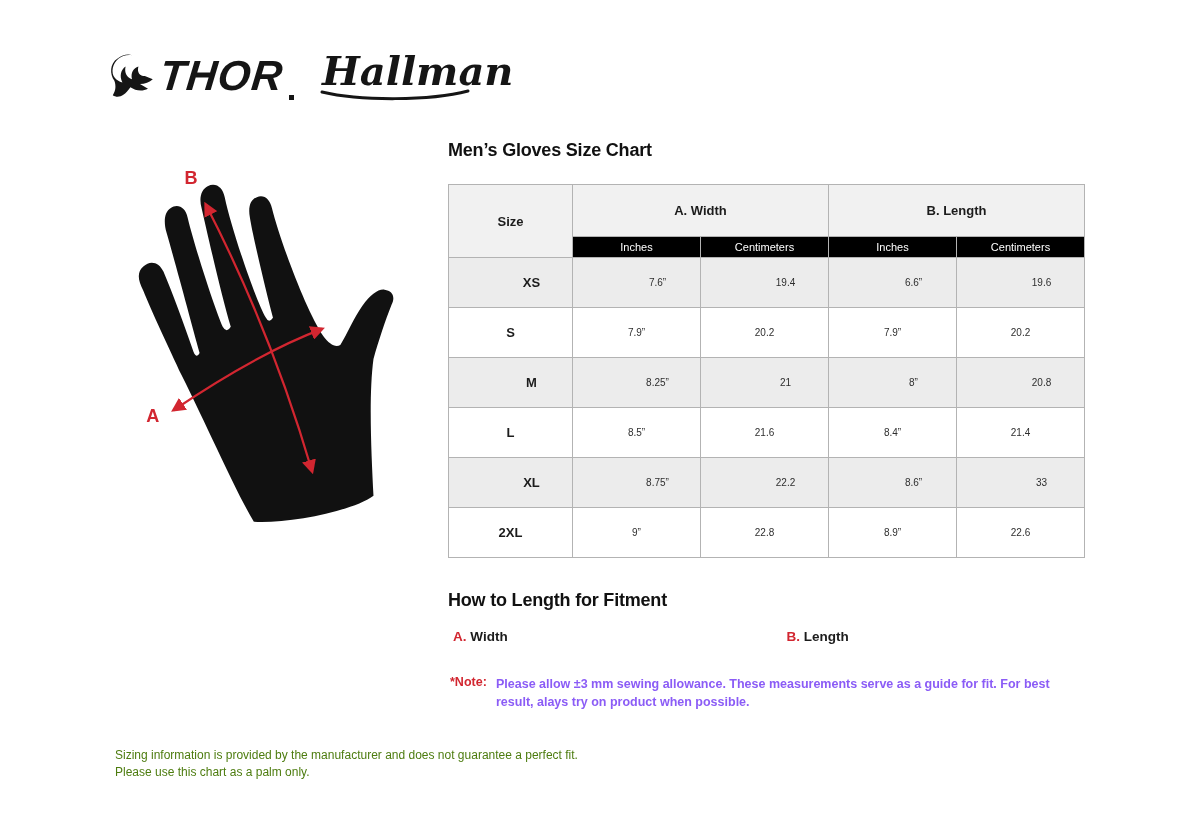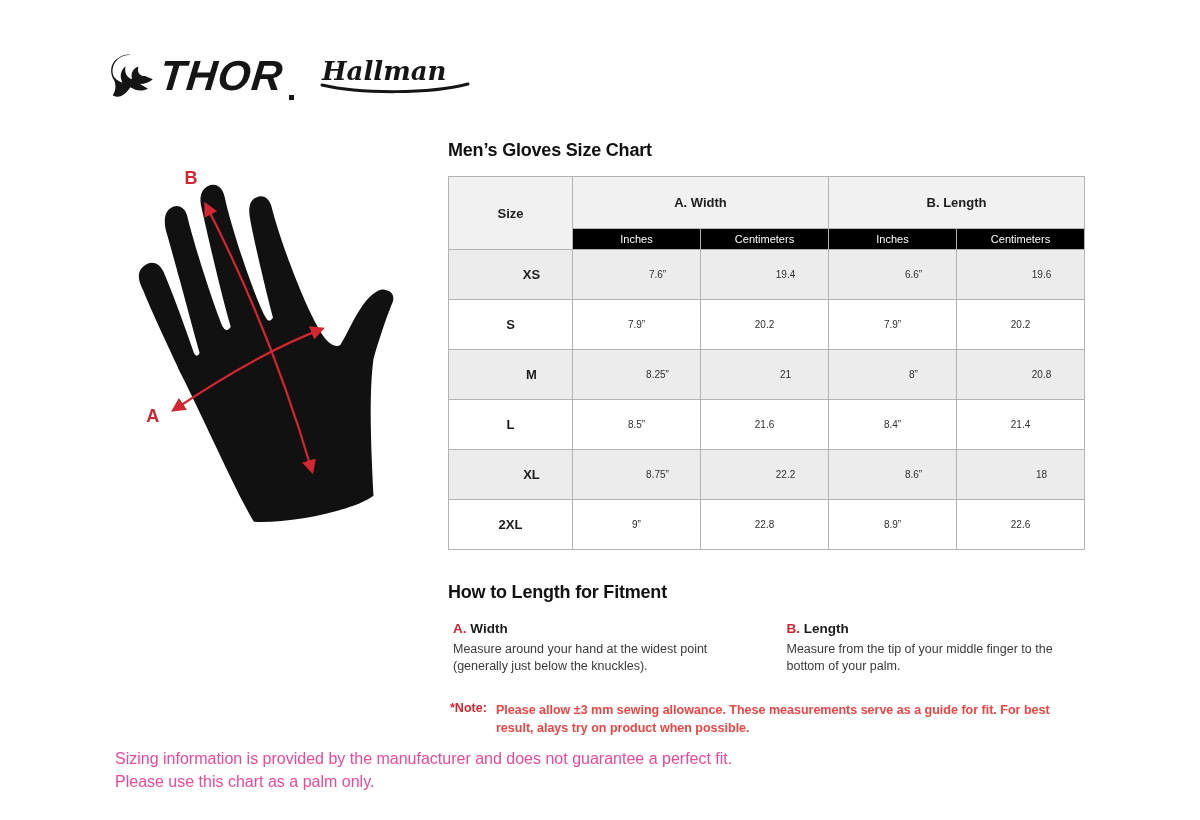--- a/index.html
+++ b/index.html
@@ -15,35 +15,35 @@
   .page{position:relative;width:1200px;height:820px;background:#fff;overflow:hidden;}
 
   
   .logos{position:absolute;left:108px;top:48px;display:flex;align-items:center;gap:26px;}
   .thor-logo{display:flex;align-items:center;gap:4px;}
   .thor-text{font-size:42px;font-weight:bold;font-style:italic;letter-spacing:1px;
     transform:skewX(-6deg);color:#151515;line-height:1;}
   .thor-dot{width:5px;height:5px;background:#151515;align-self:flex-end;margin:0 0 4px 2px;}
   .hallman{position:relative;padding:0 6px 10px 2px;}
   .hallman-text{font-family:"DejaVu Serif", serif;font-style:italic;font-weight:bold;
-    font-size:26px;color:#151515;line-height:1;}
+    font-size:40px;color:#151515;line-height:1;}
   .hallman-swash{position:absolute;left:0;bottom:0;}
 
   
   .figure{position:absolute;left:118px;top:158px;}
   .hand-path{fill:#111111;}
   .measure-line{fill:none;stroke:var(--accent);stroke-width:2.2;}
   .fig-label{fill:var(--accent);font-family:"Liberation Sans", sans-serif;
     font-size:18px;font-weight:bold;}
   .arrowfill{fill:var(--accent);}
 
   
   .content{position:absolute;left:448px;top:140px;width:640px;}
   .section-title{font-size:18px;font-weight:bold;color:#111;letter-spacing:-0.2px;}
-  .chart-title{margin-bottom:15px;}
+  .chart-title{margin-bottom:23px;}
 
   table.size-table{border-collapse:collapse;width:636px;table-layout:fixed;border-radius:26px;}
   .size-table th,.size-table td{border:1px solid var(--table-border);
     text-align:center;vertical-align:middle;}
   .size-table .group-head{background:var(--header-bg);font-size:13px;font-weight:bold;
     color:#1c1c1c;height:52px;}
   .size-table .size-head{background:var(--header-bg);font-size:13px;font-weight:bold;color:#1c1c1c;}
   .size-table .sub-head{background:#000;color:#fff;font-size:11px;font-weight:normal;height:21px;}
   .size-table td{font-size:10px;color:#2e2e2e;height:50px;background:#fff;}
   .size-table td.size-cell{font-size:13px;font-weight:bold;color:#1c1c1c;}
@@ -52,24 +52,24 @@
   .howto-title{margin-top:32px;}
   .howto-cols{display:flex;margin-top:18px;}
   .howto-col{width:310px;}
   .howto-col + .howto-col{margin-left:27px;}
   .howto-head{font-size:13.5px;font-weight:bold;color:#1c1c1c;margin-bottom:5px;padding-left:5px;}
   .howto-letter{color:var(--accent);}
   .howto-text{font-size:12.5px;line-height:1.35;color:#3a3a3a;padding-left:5px;}
 
   .note{display:flex;margin-top:26px;padding-left:2px;}
   .note-label{font-size:12.5px;font-weight:bold;color:var(--accent);flex:0 0 46px;}
-  .note-text{font-size:12.5px;font-weight:bold;color:#ef4444;line-height:1.45;width:592px;}
-
-  
-  .footer{position:absolute;left:115px;top:747px;font-size:16px;color:#ec4899;line-height:1.45;}
+  .note-text{font-size:12.5px;font-weight:bold;color:#8b5cf6;line-height:1.45;width:592px;}
+
+  
+  .footer{position:absolute;left:115px;top:747px;font-size:12px;color:#4d7c0f;line-height:1.45;}
 </style>
 </head>
 <body>
 
 <div class="page">
 
   <div class="logos">
     <div class="thor-logo">
       <svg width="48" height="56" viewBox="0 0 60 60">
         <path fill="#151515" d="M30 4 C 18 2, 8 10, 6 20 C 4 30, 10 36, 18 38
@@ -182,48 +182,46 @@
         <td>8.5”</td>
         <td>21.6</td>
         <td>8.4”</td>
         <td>21.4</td>
       </tr>
       <tr class="stripe">
         <td class="size-cell">XL</td>
         <td>8.75”</td>
         <td>22.2</td>
         <td>8.6”</td>
-        <td>18</td>
+        <td>33</td>
       </tr>
       <tr>
         <td class="size-cell">2XL</td>
         <td>9”</td>
         <td>22.8</td>
         <td>8.9”</td>
         <td>22.6</td>
       </tr>
     </tbody>
       </table>
 
     <h2 class="section-title howto-title">How to Length for Fitment</h2>
 
     <div class="howto-cols">
       <div class="howto-col">
         <div class="howto-head">
           <span class="howto-letter">A.</span>
           <span>Width</span>
         </div>
-        <p class="howto-text">Measure around your hand at the widest point (generally just below the knuckles).</p>
       </div>
       <div class="howto-col">
         <div class="howto-head">
           <span class="howto-letter">B.</span>
           <span>Length</span>
         </div>
-        <p class="howto-text">Measure from the tip of your middle finger to the bottom of your palm.</p>
       </div>
     </div>
 
     <div class="note">
       <span class="note-label">*Note:</span>
       <span class="note-text">Please allow ±3 mm sewing allowance. These measurements serve as a guide for fit. For best result, alays try on product when possible.</span>
     </div>
 
   </div>
 

